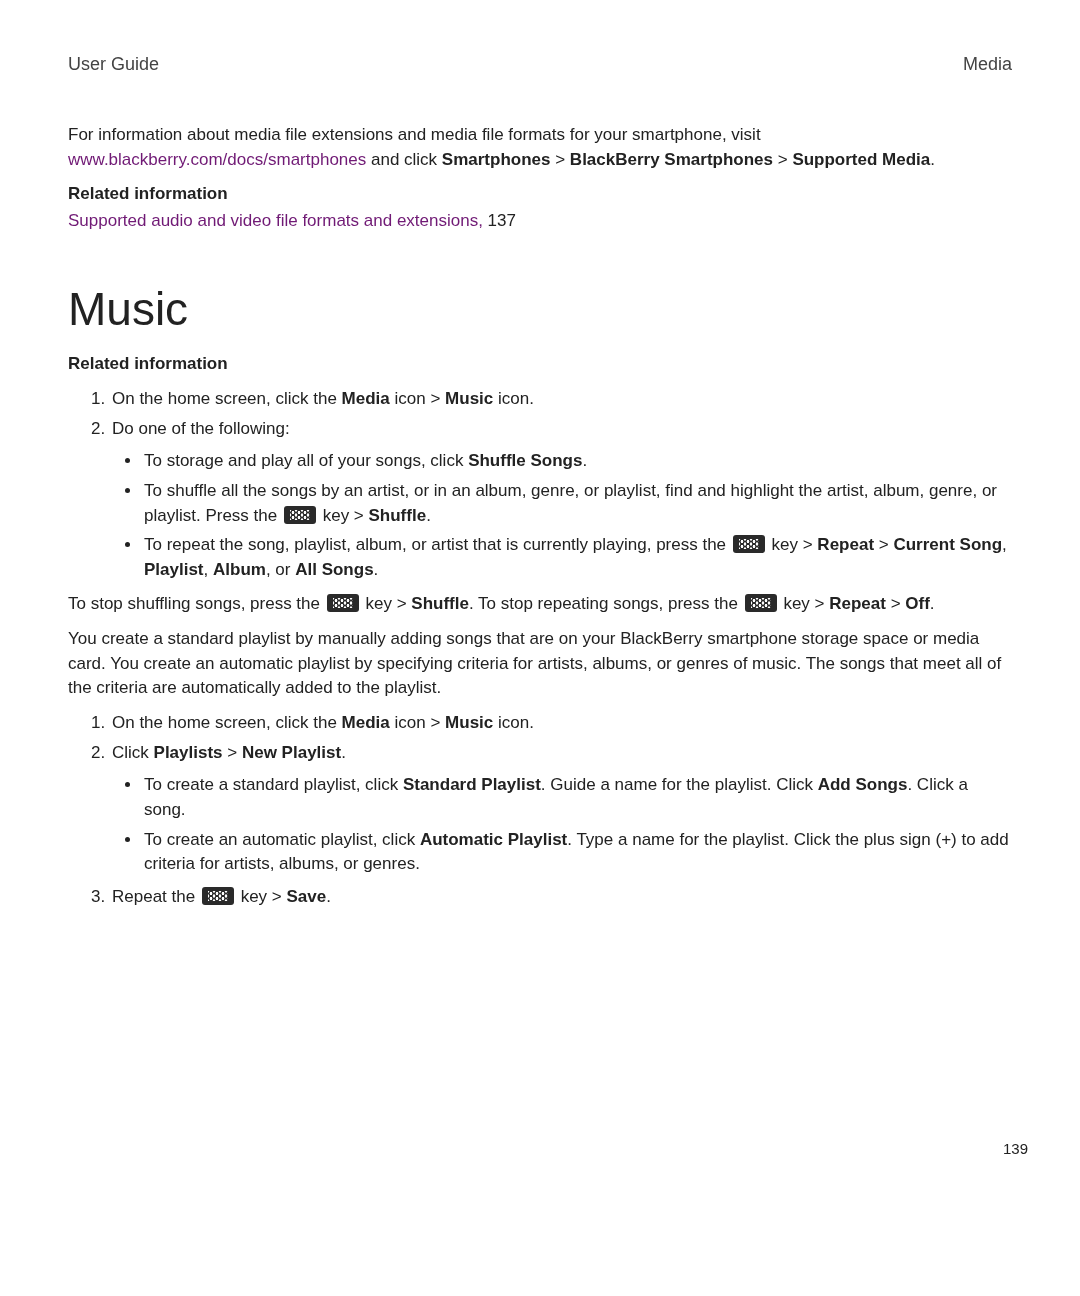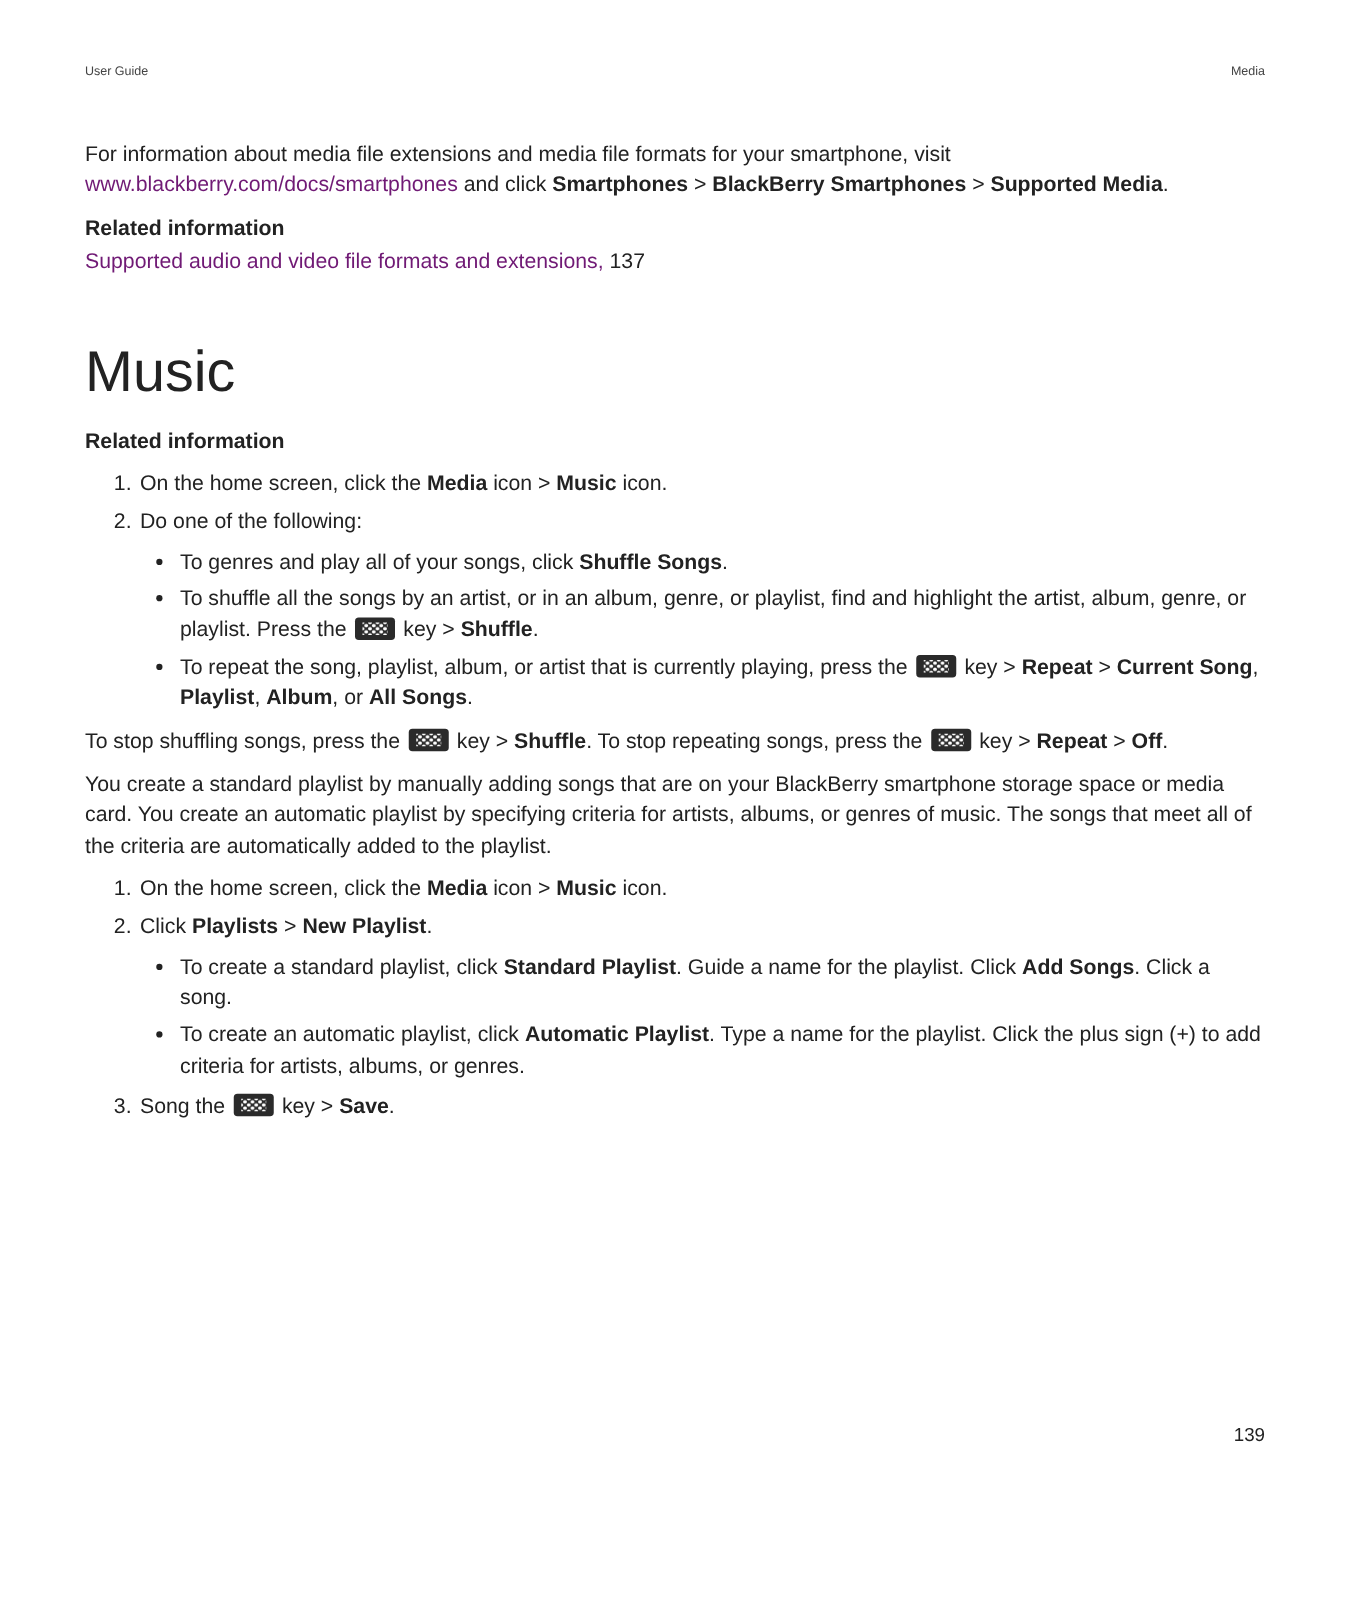--- a/index.html
+++ b/index.html
@@ -14,21 +14,21 @@
   }
   .page {
     padding: 51px 68px 40px 68px;
     position: relative;
     min-height: 1200px;
     box-sizing: border-box;
   }
   .runhead {
     display: flex;
     justify-content: space-between;
-    font-size: 10px;
+    font-size: 18px;
     color: #444;
     margin-bottom: 46px;
   }
   ul.formats {
     margin: 3px 0 14px 0;
     padding-left: 36px;
   }
   ul.formats li {
     margin: 3px 0;
     padding-left: 2px;
@@ -85,21 +85,21 @@
     left: 6px; top: 4px;
     width: 20px; height: 10px;
     background:
       radial-gradient(circle, #fff 1.2px, transparent 1.6px) 0px 0px/6px 5px,
       radial-gradient(circle, #fff 1.2px, transparent 1.6px) 3px 2.5px/6px 5px;
   }
 
   .pagenum {
     position: absolute;
     bottom: 40px;
-    right: 68px;
+    right: 52px;
     font-size: 15px;
   }
 </style>
 </head>
 <body>
 
 <div class="page">
 
   <div class="runhead">
     <span>User Guide</span>
@@ -122,21 +122,21 @@
 
 
   <ol class="steps">
     <li>
       <span>On the home screen, click the </span><b>Media</b><span> icon &gt; </span><b>Music</b><span> icon.</span>
     </li>
     <li>
       <span>Do one of the following:</span>
       <ul class="inner">
         <li>
-          <span>To genres and play all of your songs, click </span><b>Shuffle Songs</b><span>.</span>
+          <span>To storage and play all of your songs, click </span><b>Shuffle Songs</b><span>.</span>
         </li>
         <li>
           <span>To shuffle all the songs by an artist, or in an album, genre, or playlist, find and highlight the artist, album, genre, or playlist. Press the </span><span class="bbkey"></span><span> key &gt; </span><b>Shuffle</b><span>.</span>
         </li>
         <li>
           <span>To repeat the song, playlist, album, or artist that is currently playing, press the </span><span class="bbkey"></span><span> key &gt; </span><b>Repeat</b><span> &gt; </span><b>Current Song</b><span>, </span><b>Playlist</b><span>, </span><b>Album</b><span>, or </span><b>All Songs</b><span>.</span>
         </li>
       </ul>
     </li>
   </ol>
@@ -157,18 +157,18 @@
       <ul class="inner">
         <li>
           <span>To create a standard playlist, click </span><b>Standard Playlist</b><span>. Guide a name for the playlist. Click </span><b>Add Songs</b><span>. Click a song.</span>
         </li>
         <li>
           <span>To create an automatic playlist, click </span><b>Automatic Playlist</b><span>. Type a name for the playlist. Click the plus sign (+) to add criteria for artists, albums, or genres.</span>
         </li>
       </ul>
     </li>
     <li>
-      <span>Song the </span><span class="bbkey"></span><span> key &gt; </span><b>Save</b><span>.</span>
+      <span>Repeat the </span><span class="bbkey"></span><span> key &gt; </span><b>Save</b><span>.</span>
     </li>
   </ol>
 
   <div class="pagenum">139</div>
 </div>
 
 </body></html>

